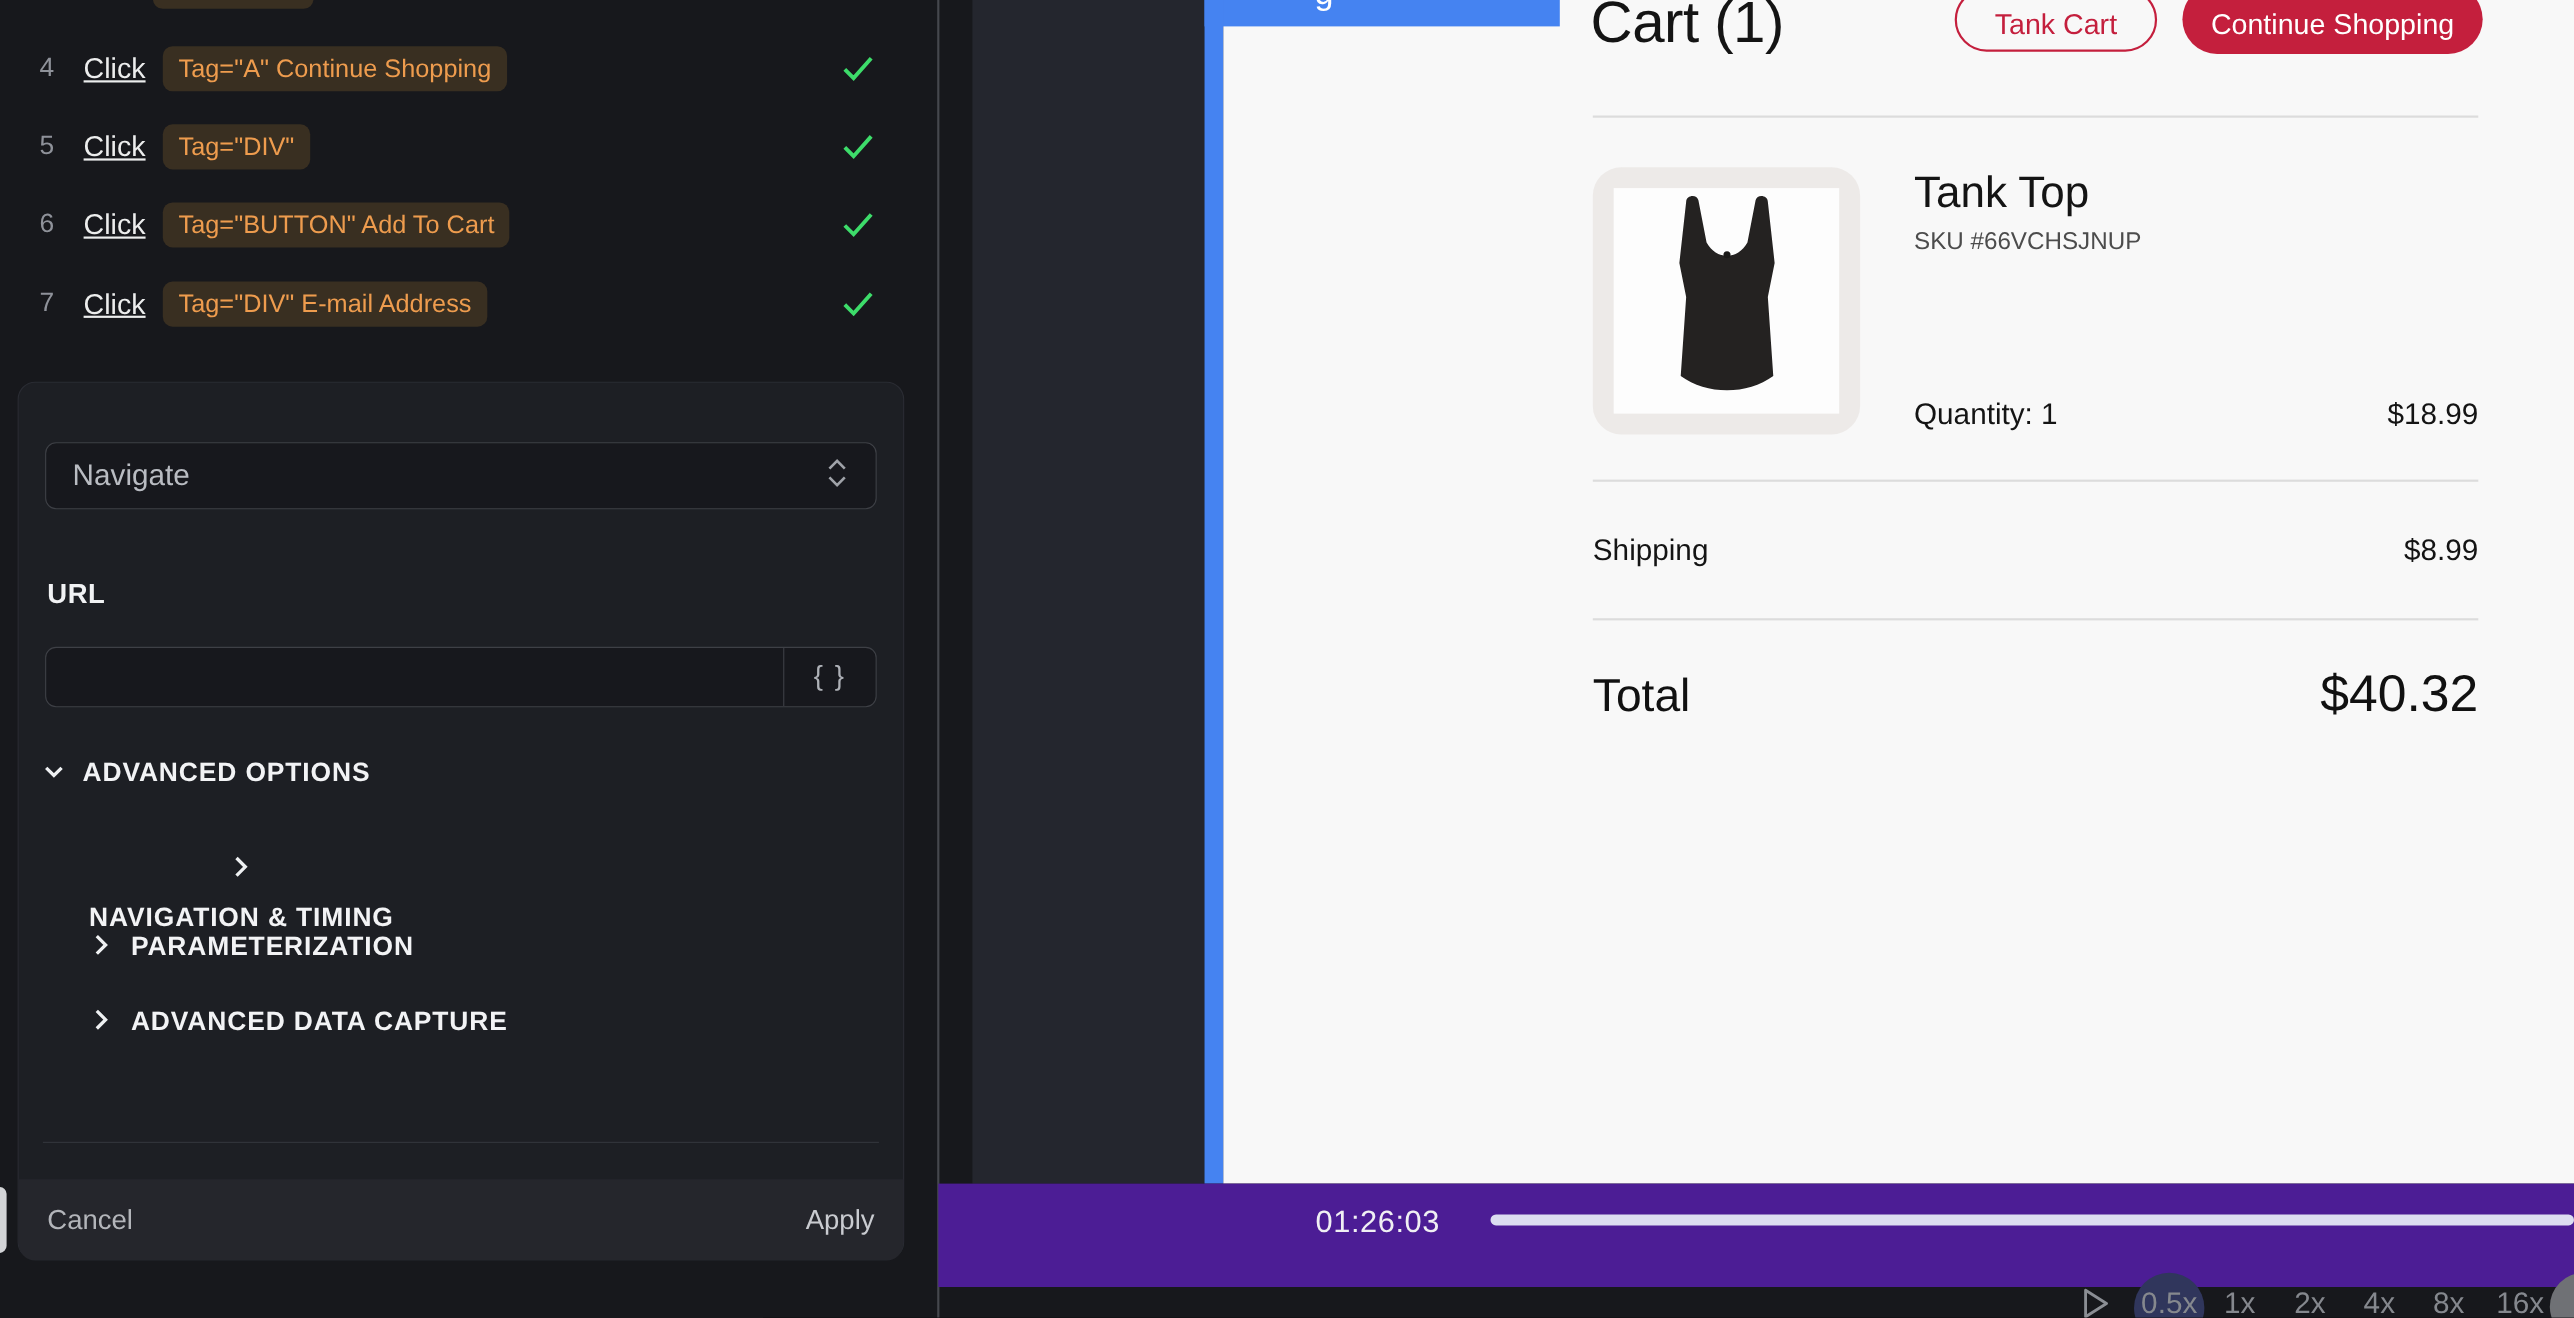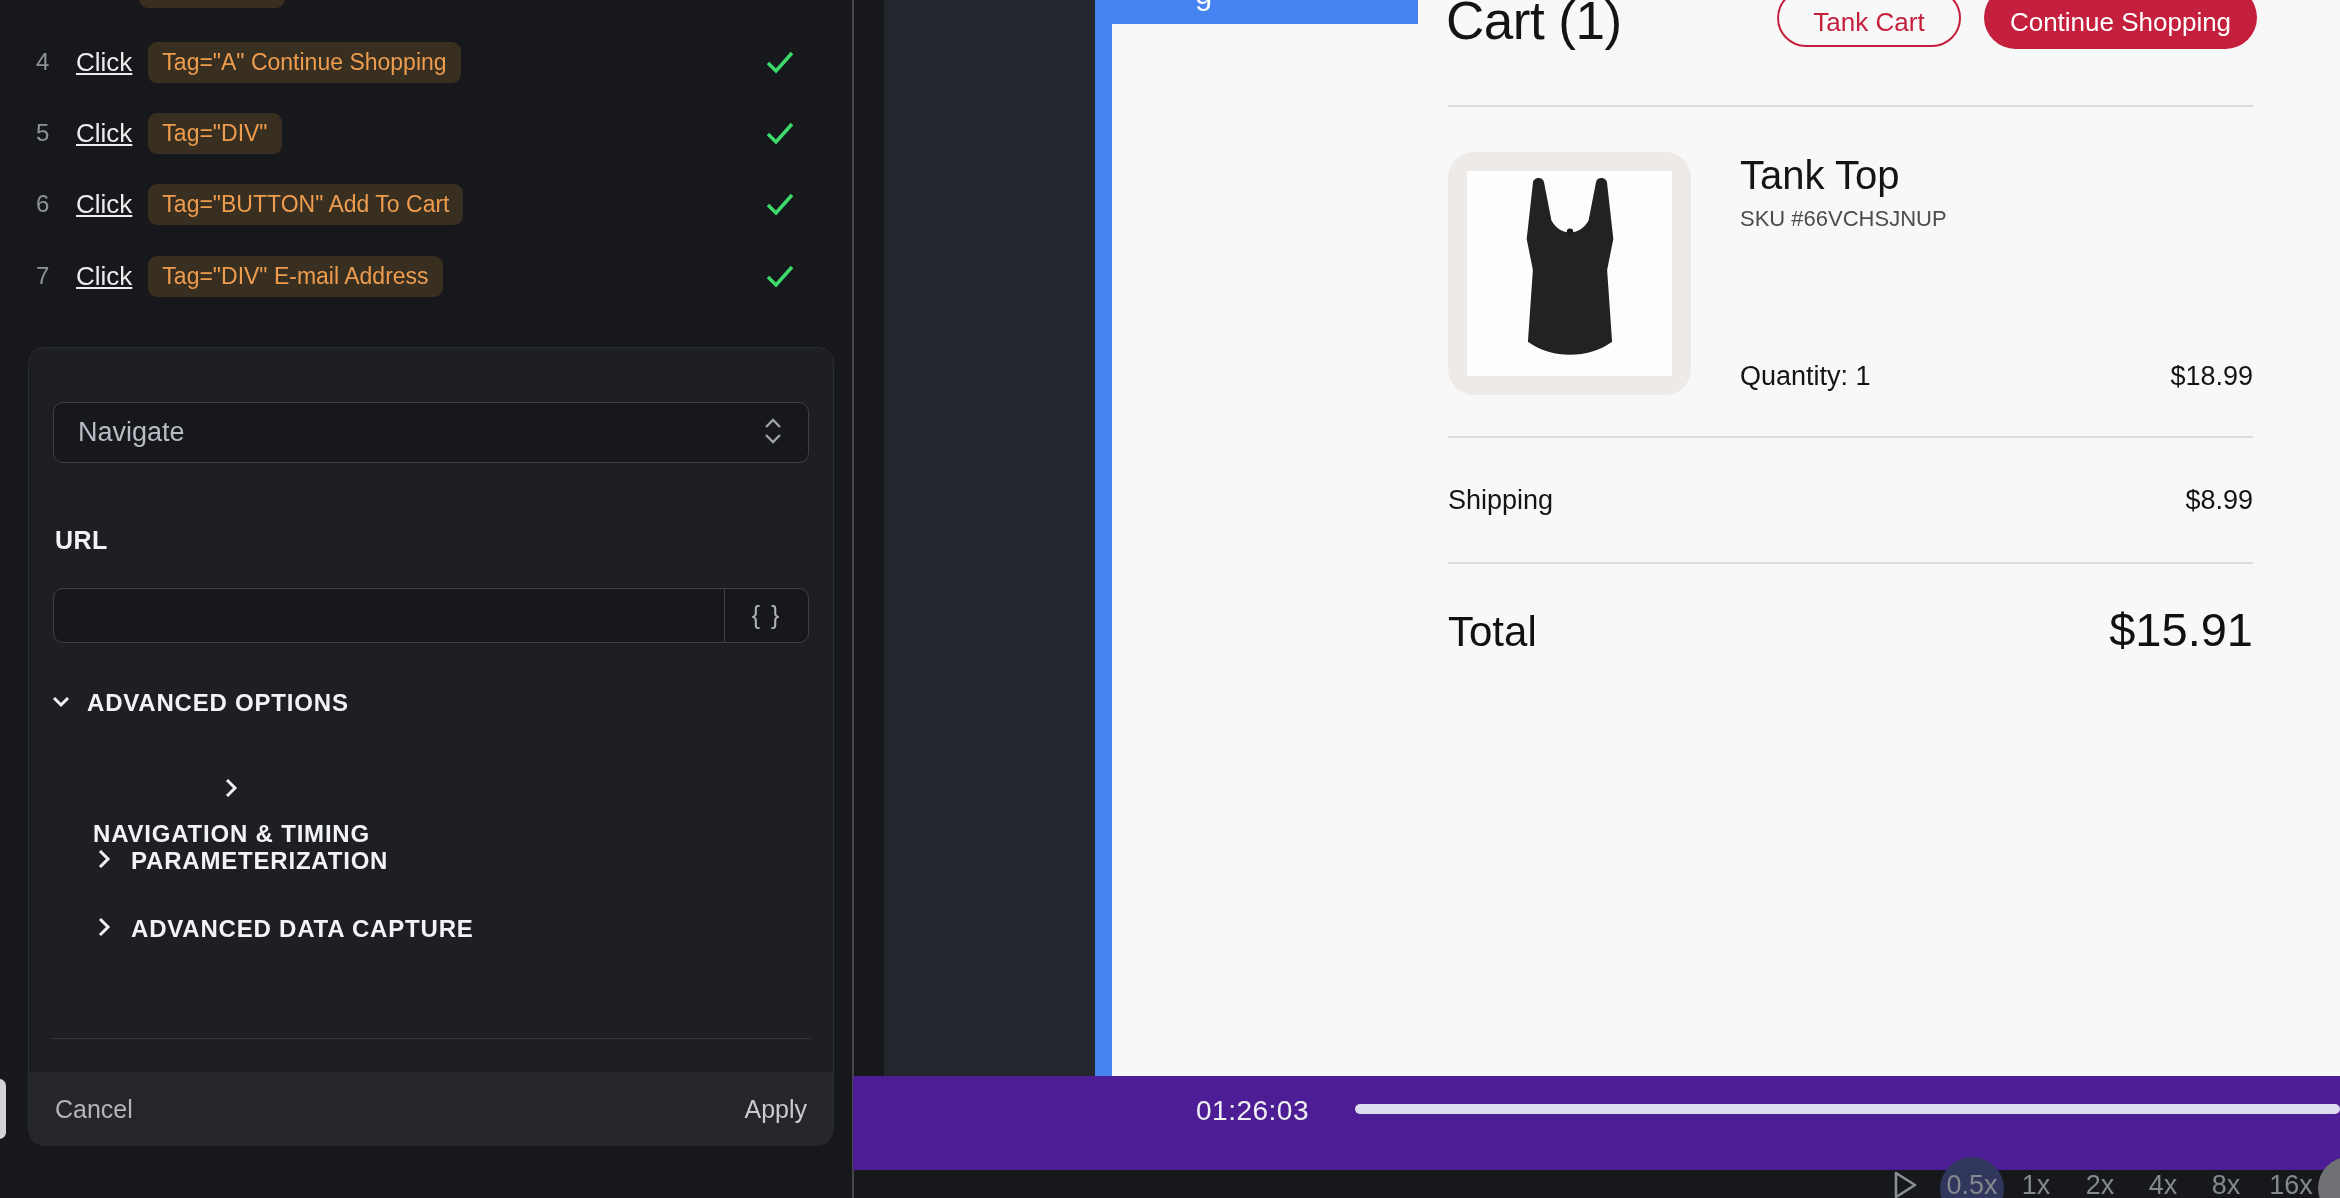--- a/index.html
+++ b/index.html
@@ -18,21 +18,21 @@
     padding:7px 14px; border-radius:9px; white-space:nowrap;
   }
   .step-check { position:absolute; left:726px; top:0; width:36px; height:42px;
     display:flex; align-items:center; justify-content:center; }
   .badge-partial {
     position:absolute; left:139px; top:-24px; width:146px; height:32px;
     background:#392f21; border-radius:9px; overflow:hidden;
   }
   
   .panel {
-    position:absolute; left:28px; top:347px; width:806px; height:798px;
+    position:absolute; left:16px; top:347px; width:806px; height:798px;
     background:#1d1f24; border:1px solid #2a2c33; border-radius:16px;
   }
   .action-select {
     position:absolute; left:24px; top:54px; width:756px; height:61px;
     background:#17181d; border:1px solid #3e4046; border-radius:10px;
     display:flex; align-items:center; padding:0 24px; cursor:pointer;
   }
   .action-select-value { font-size:27px; color:#b9bcc2; flex:1; }
   .field-label { position:absolute; left:26px; top:178px; font-size:25px; font-weight:bold;
     color:#f1f2f4; letter-spacing:0.5px; }
@@ -277,21 +277,21 @@
     <div class="p-price">$18.99</div>
 
     <div class="page-divider" style="top:436px;"></div>
 
     <div class="ship-lbl">Shipping</div>
     <div class="ship-val">$8.99</div>
 
     <div class="page-divider" style="top:562px;"></div>
 
     <div class="total-lbl">Total</div>
-    <div class="total-val">$15.91</div>
+    <div class="total-val">$40.32</div>
   </div>
 
   <div class="blue-header">
     <span>g</span>
   </div>
   <div class="blue-strip"></div>
 
   <div class="player">
     <div class="timestamp">01:26:03</div>
     <div class="seek-bar"></div>

